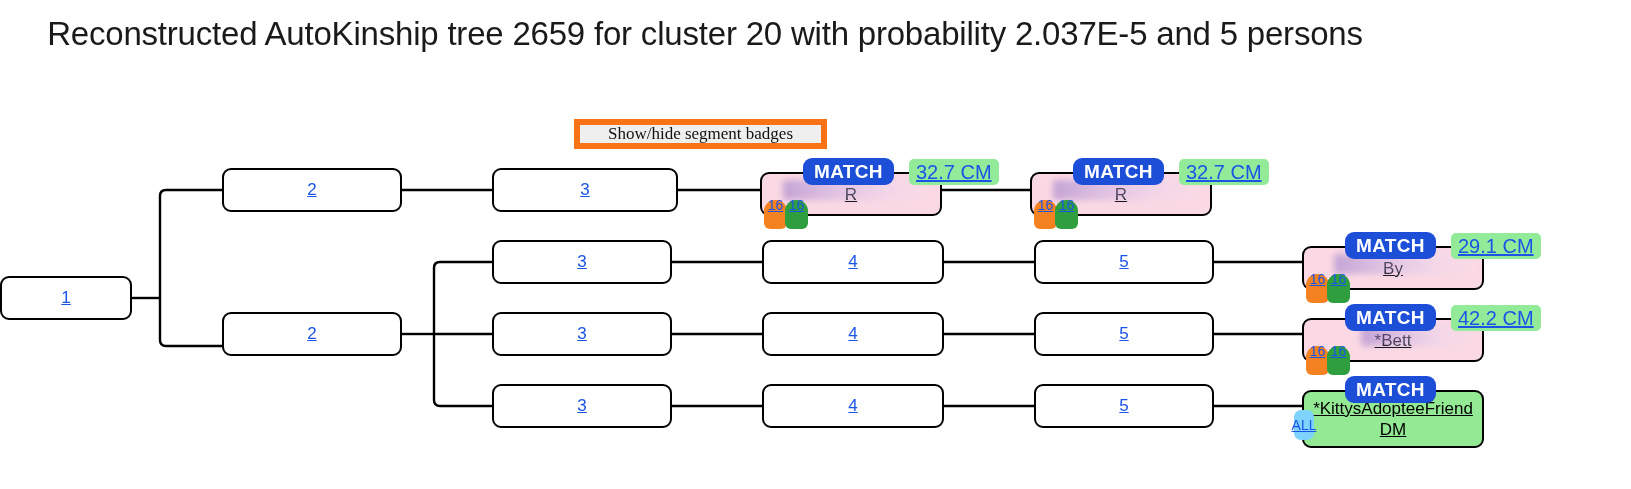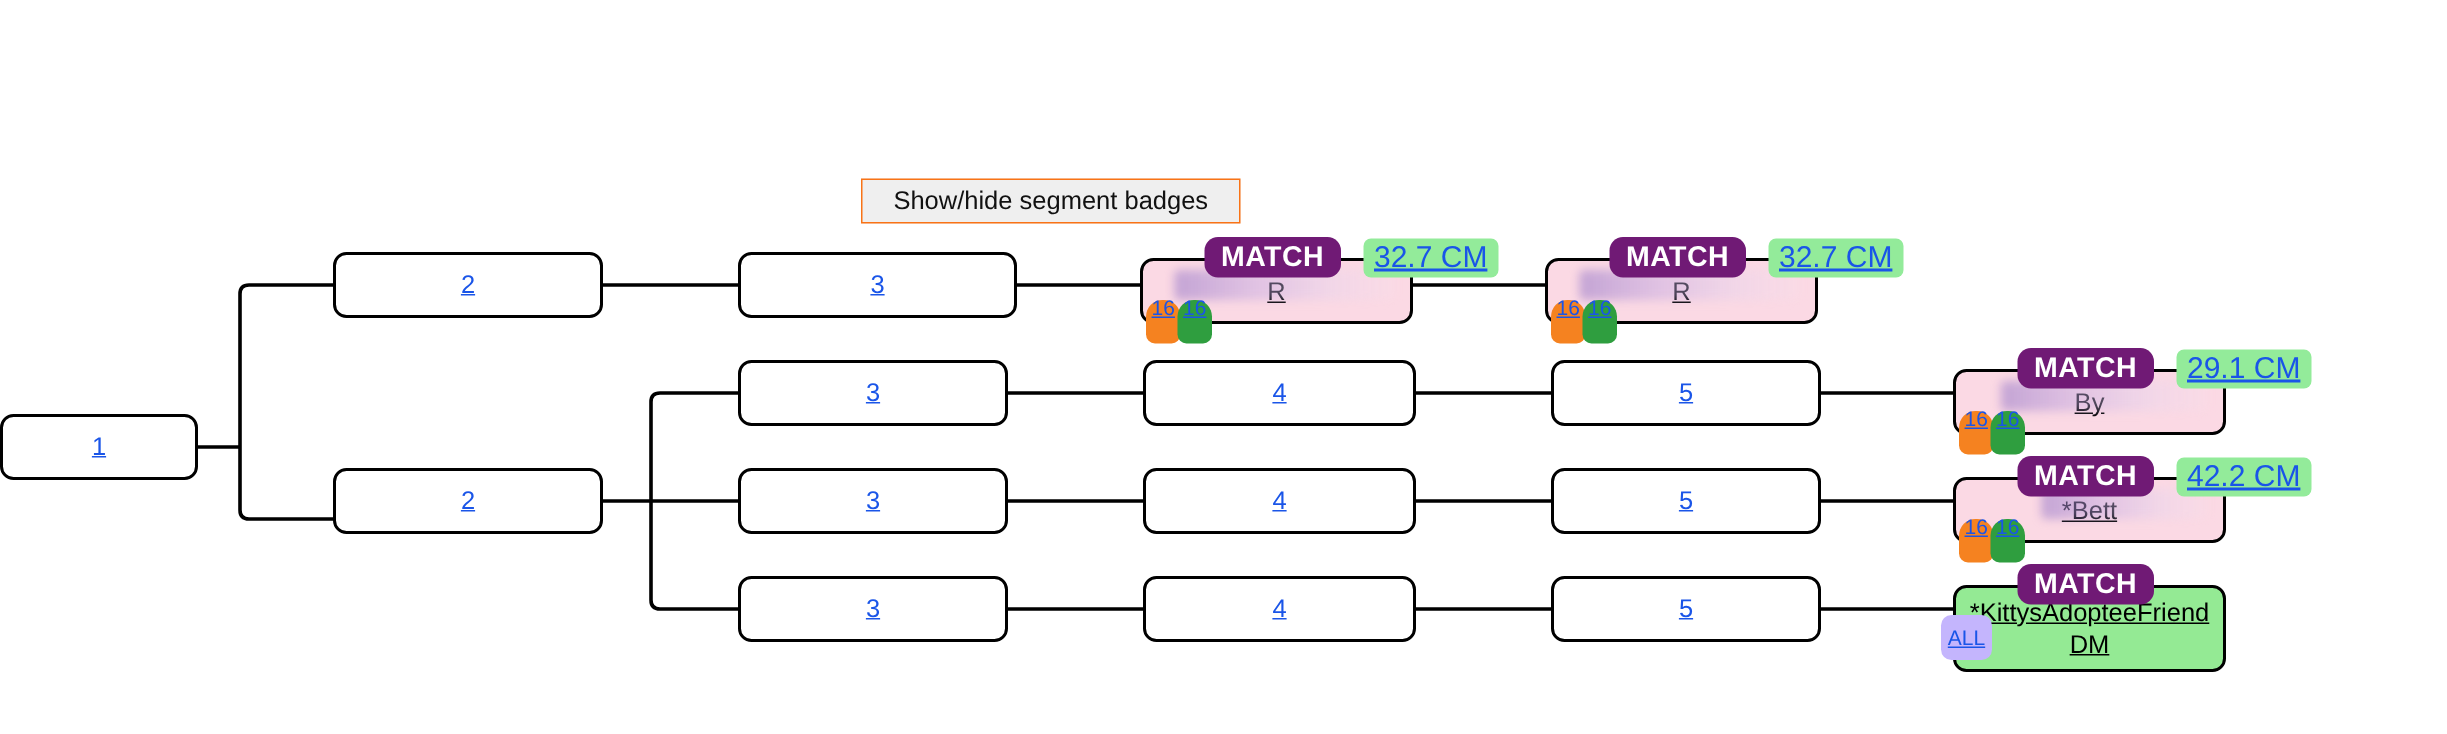--- a/index.html
+++ b/index.html
@@ -12,22 +12,22 @@
   
   .title{
     position:absolute;left:0;top:12px;width:1410px;
     text-align:center;font-size:33px;line-height:44px;
     font-weight:400;color:#1a1a1a;letter-spacing:-0.2px;
   }
 
   
   .toggle-btn{
     position:absolute;left:574px;top:119px;width:253px;height:30px;
-    background:#efefef;border:1px solid #f97316;
-    font-family:Liberation Sans, sans-serif;font-size:17px;color:#111;
+    background:#efefef;border:6px solid #f97316;
+    font-family:Liberation Serif, serif;font-size:17px;color:#111;
     display:flex;align-items:center;justify-content:center;
     box-sizing:border-box;cursor:pointer;padding:0;
   }
 
   
   svg.links{position:absolute;left:0;top:0;width:1631px;height:489px;pointer-events:none;}
   svg.links path,svg.links line{fill:none;stroke:#000;stroke-width:2.4;}
 
   
   .gnode{
@@ -56,21 +56,21 @@
   
   .redact{
     position:absolute;border-radius:3px;
     background:linear-gradient(90deg,rgba(150,120,200,.55) 0%,rgba(190,165,225,.45) 35%,rgba(225,210,240,.35) 70%,rgba(250,235,245,.12) 100%);
     filter:blur(3.2px);pointer-events:none;
   }
 
   
   .match-badge{
     position:absolute;height:27px;padding:0 11px;
-    background:#701a75;border-radius:9px;
+    background:#1d4ed8;border-radius:9px;
     color:#ffffff;font-size:19px;font-weight:bold;letter-spacing:.3px;
     display:flex;align-items:center;justify-content:center;
     box-sizing:border-box;z-index:6;
   }
 
   
   .cm-badge{
     position:absolute;height:26px;padding:0 7px;
     background:#93eb9a;border-radius:5px;
     display:flex;align-items:center;justify-content:center;
@@ -82,30 +82,31 @@
   .seg-badge{
     position:absolute;width:23px;height:29px;
     border-radius:11px 11px 6px 6px;
     display:flex;align-items:flex-end;justify-content:center;
     font-size:14px;color:#1a55e8;text-decoration:underline;
     padding-bottom:16px;box-sizing:border-box;z-index:7;
   }
   .seg-badge.orange{background:#f58220;}
   .seg-badge.green{background:#2f9e3f;}
   .all-badge{
-    position:absolute;width:34px;height:30px;background:#c4b5fd;
+    position:absolute;width:20px;height:30px;background:#7dd3fc;
     border-radius:7px;display:flex;align-items:center;justify-content:center;
     font-size:14px;color:#1a55e8;text-decoration:underline;z-index:7;
   }
 </style>
 </head>
 <body>
 
 <div id="stage">
 
+  <div class="title">Reconstructed AutoKinship tree 2659 for cluster 20 with probability 2.037E-5 and 5 persons</div>
 
   <button class="toggle-btn">Show/hide segment badges</button>
 
   <svg class="links" viewBox="0 0 1631 489">
 
     <line x1="132" y1="298" x2="160" y2="298"></line>
     <path d="M160 298 L160 196 Q160 190 166 190 L222 190"></path>
     <path d="M160 298 L160 340 Q160 346 166 346 L222 346"></path>
 
     <line x1="402" y1="190" x2="492" y2="190"></line>

